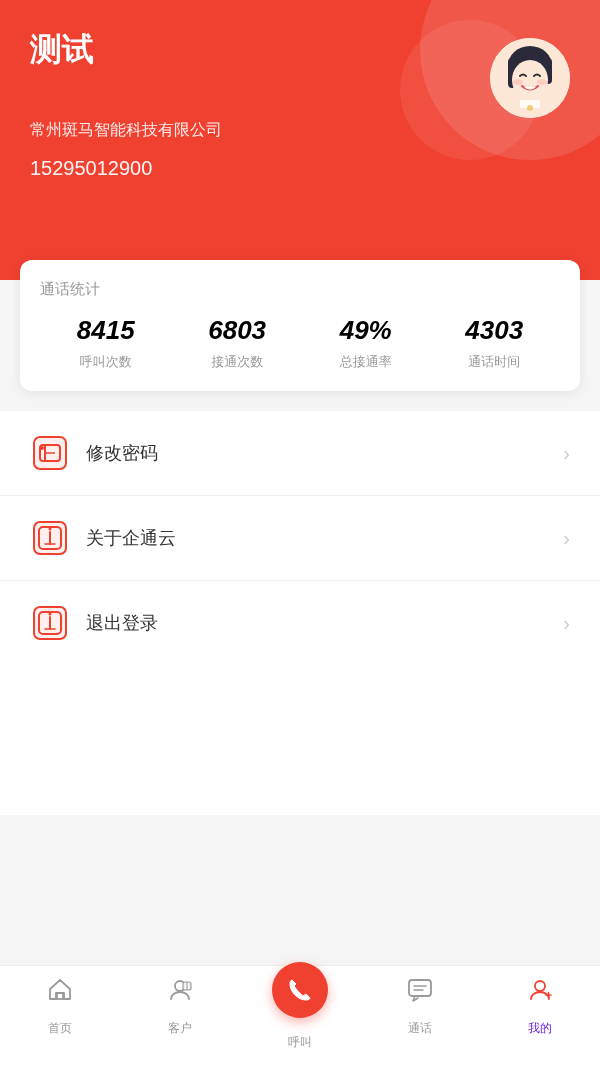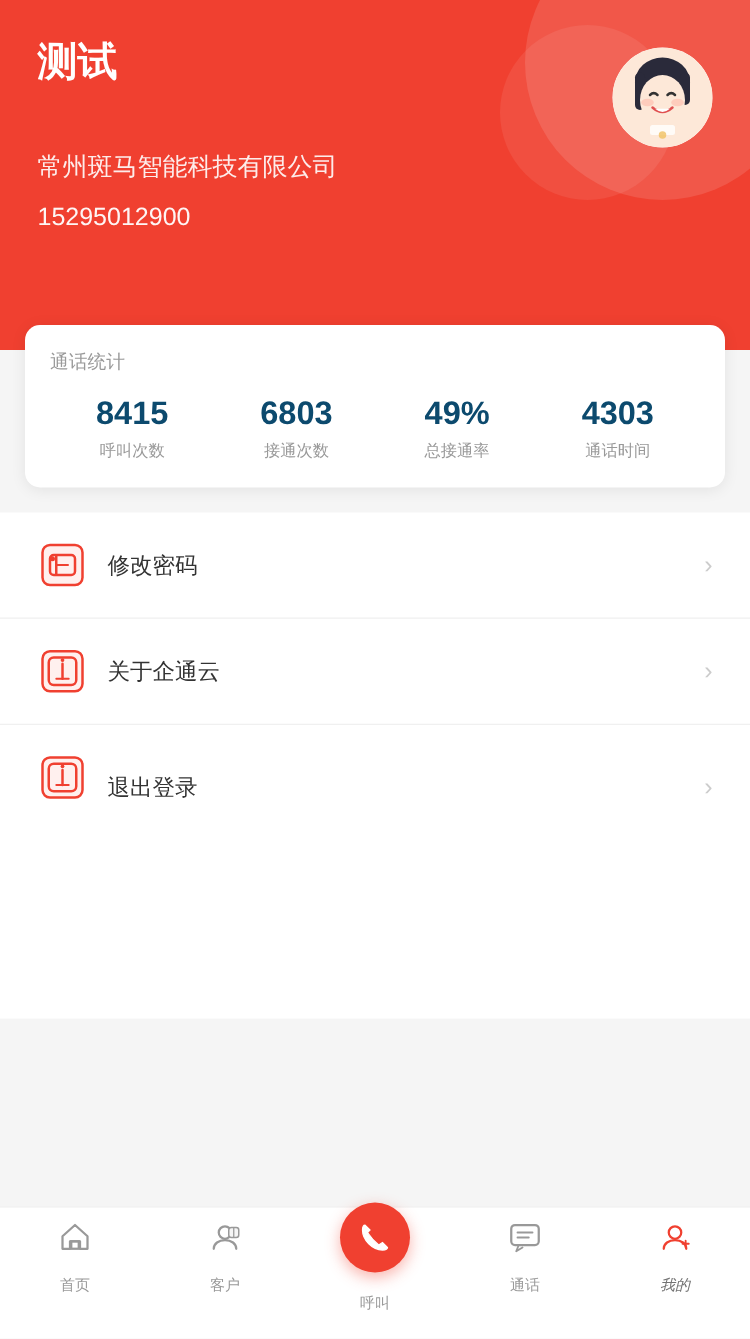--- a/index.html
+++ b/index.html
@@ -48,21 +48,21 @@
       align-items: flex-start;
       justify-content: space-between;
     }
     .header-info { color: #fff; }
     .user-name {
       font-size: 32px;
       font-weight: bold;
       margin-bottom: 8px;
     }
     .company-name {
-      font-size: 20px;
+      font-size: 16px;
       opacity: 0.9;
       margin-bottom: 16px;
       margin-top: 48px;
     }
     .phone-number {
       font-size: 20px;
       opacity: 0.95;
       margin-top: 10px;
     }
     .avatar {
@@ -99,23 +99,24 @@
     }
     .stats-row {
       display: flex;
       justify-content: space-around;
       text-align: center;
     }
     .stat-item {}
     .stat-value {
       font-size: 26px;
       font-weight: bold;
-      color: #0c4a6e;
+      color: #000000;
       display: block;
       margin-bottom: 6px;
+      font-style: italic;
     }
     .stat-label {
       font-size: 13px;
       color: #999;
     }
 
     
     .menu-section {
       background: #fff;
       margin: 20px 0 0 0;
@@ -124,21 +125,20 @@
     .menu-item {
       display: flex;
       align-items: center;
       padding: 22px 30px;
       border-bottom: 1px solid #f0f0f0;
       cursor: pointer;
       position: relative;
     }
     .menu-item:last-child {
       border-bottom: none;
-      align-items: flex-end;
     }
     .menu-icon {
       width: 40px;
       height: 40px;
       margin-right: 16px;
       flex-shrink: 0;
       display: flex;
       align-items: center;
       justify-content: center;
     }
@@ -359,15 +359,15 @@
 
   <div class="nav-item active">
     <div class="nav-icon">
       <svg width="26" height="26" viewBox="0 0 26 26" fill="none" xmlns="http://www.w3.org/2000/svg">
         <circle cx="13" cy="9" r="5" stroke="#f04030" stroke-width="1.8" fill="none"></circle>
         <path d="M4 22C4 18 8 15 13 15C18 15 22 18 22 22" stroke="#f04030" stroke-width="1.8" stroke-linecap="round" fill="none"></path>
         <line x1="19" y1="18" x2="24" y2="18" stroke="#f04030" stroke-width="1.5" stroke-linecap="round"></line>
         <line x1="21.5" y1="15.5" x2="21.5" y2="20.5" stroke="#f04030" stroke-width="1.5" stroke-linecap="round"></line>
       </svg>
     </div>
-    <span class="nav-label" style="color:#737373;font-style:italic;">我的</span>
+    <span class="nav-label" style="color:#6d28d9;">我的</span>
   </div>
 </div>
 
 </body></html>

